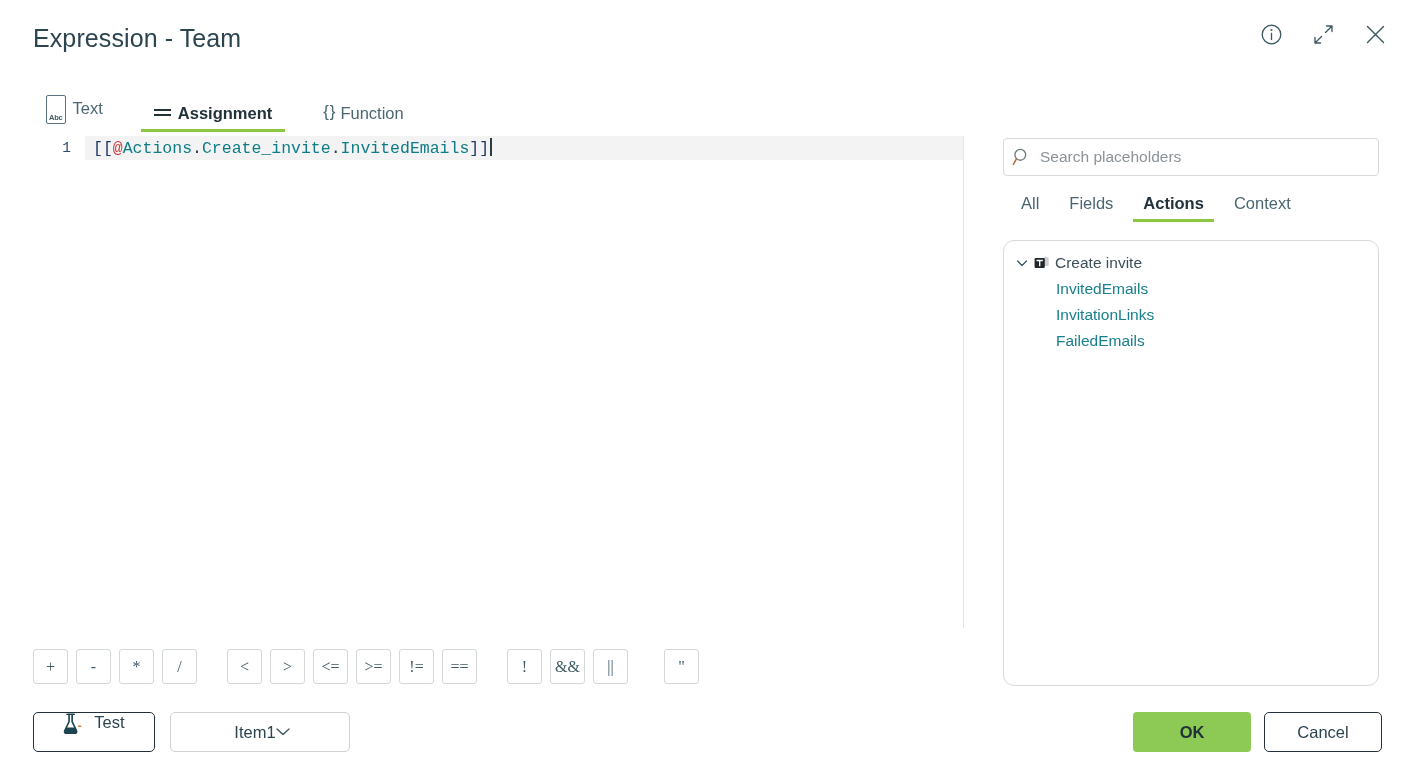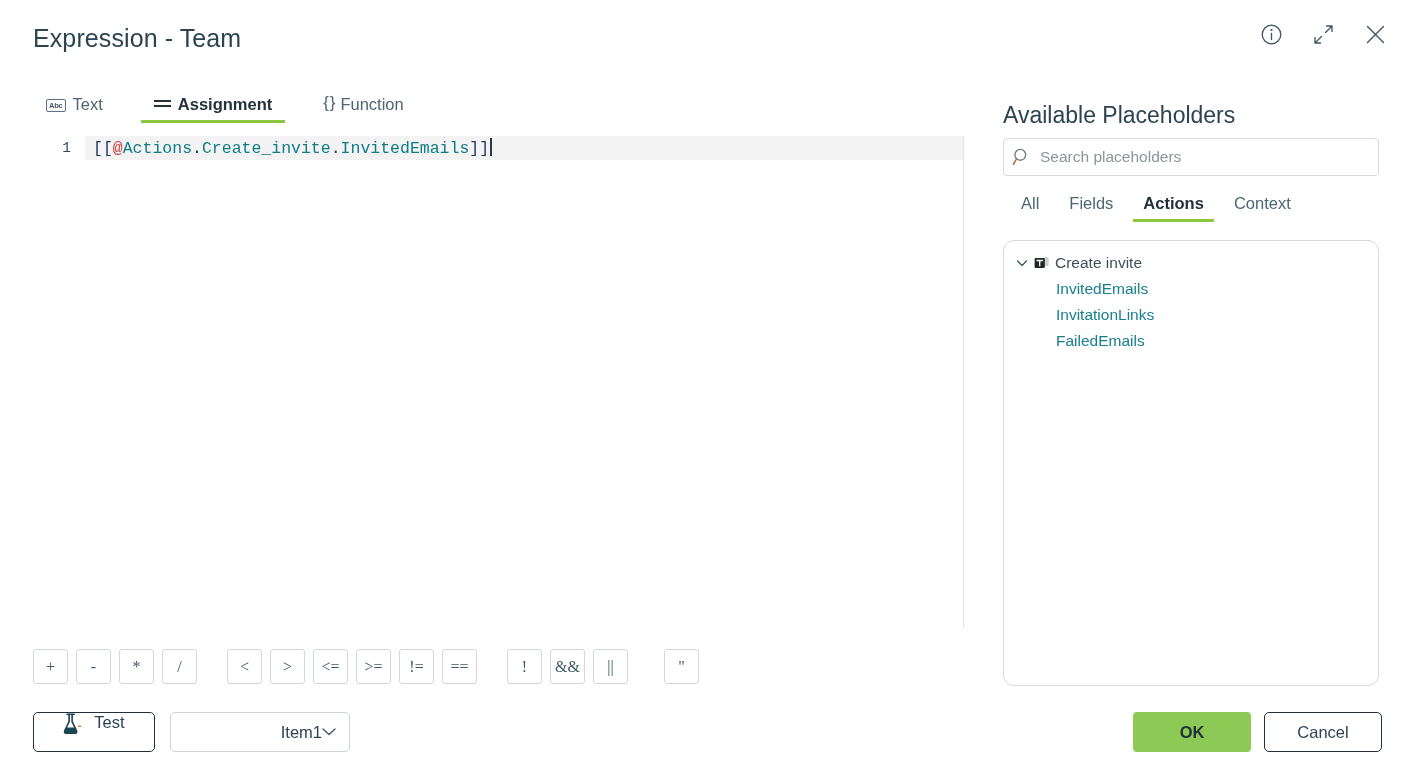--- a/index.html
+++ b/index.html
@@ -97,21 +97,21 @@
     height: 3px;
     background: #8dc63f;
   }
   .tab-gap { width: 25px; }
   .icon-abc {
     display: inline-block;
     border: 1.4px solid #5b7280;
     border-radius: 2px;
     font-size: 7.5px;
     line-height: 9px;
-    padding: 1px 2px 1px 2px;
+    padding: 17px 2px 1px 2px;
     font-weight: bold;
     letter-spacing: -0.2px;
     color: #3f5a66;
     transform: translateY(1px);
   }
   .icon-assign {
     display: inline-block;
     width: 17px;
     height: 11px;
     position: relative;
@@ -247,21 +247,21 @@
   .flask-icon { width: 19px; height: 22px; display:block; }
   .item-select {
     width: 180px;
     height: 40px;
     border: 1px solid #cdd3d6;
     border-radius: 5px;
     background: #ffffff;
     display: flex;
     align-items: center;
     padding: 0 13px 0 17px;
-    justify-content: flex-end;
+    justify-content: center;
     font-size: 16.5px;
     color: #2c4450;
     cursor: pointer;
     box-sizing: border-box;
   }
   .chev {
     width: 14px; height: 8px;
     display: block;
   }
 
@@ -516,21 +516,20 @@
         <span>Item1</span>
         <svg class="chev" viewBox="0 0 14 8" fill="none">
           <path d="M1 1 L7 6.6 L13 1" stroke="#3b5561" stroke-width="1.3" stroke-linecap="round" stroke-linejoin="round"></path>
         </svg>
       </div>
     </div>
   </div>
 
   <div class="right-pane">
 
-    <div class="rp-title">Available Placeholders</div>
 
     <div class="search-box">
       <div class="search-icon">
         <svg width="20" height="20" viewBox="0 0 20 20" fill="none">
           <circle cx="8.3" cy="7.8" r="5.4" stroke="#6c7a80" stroke-width="1.35"></circle>
           <path d="M4.3 12.1 L1.4 17.4" stroke="#b56a33" stroke-width="1.5" stroke-linecap="round"></path>
         </svg>
       </div>
       <input class="search-input" type="text" placeholder="Search placeholders" style="">
     </div>

